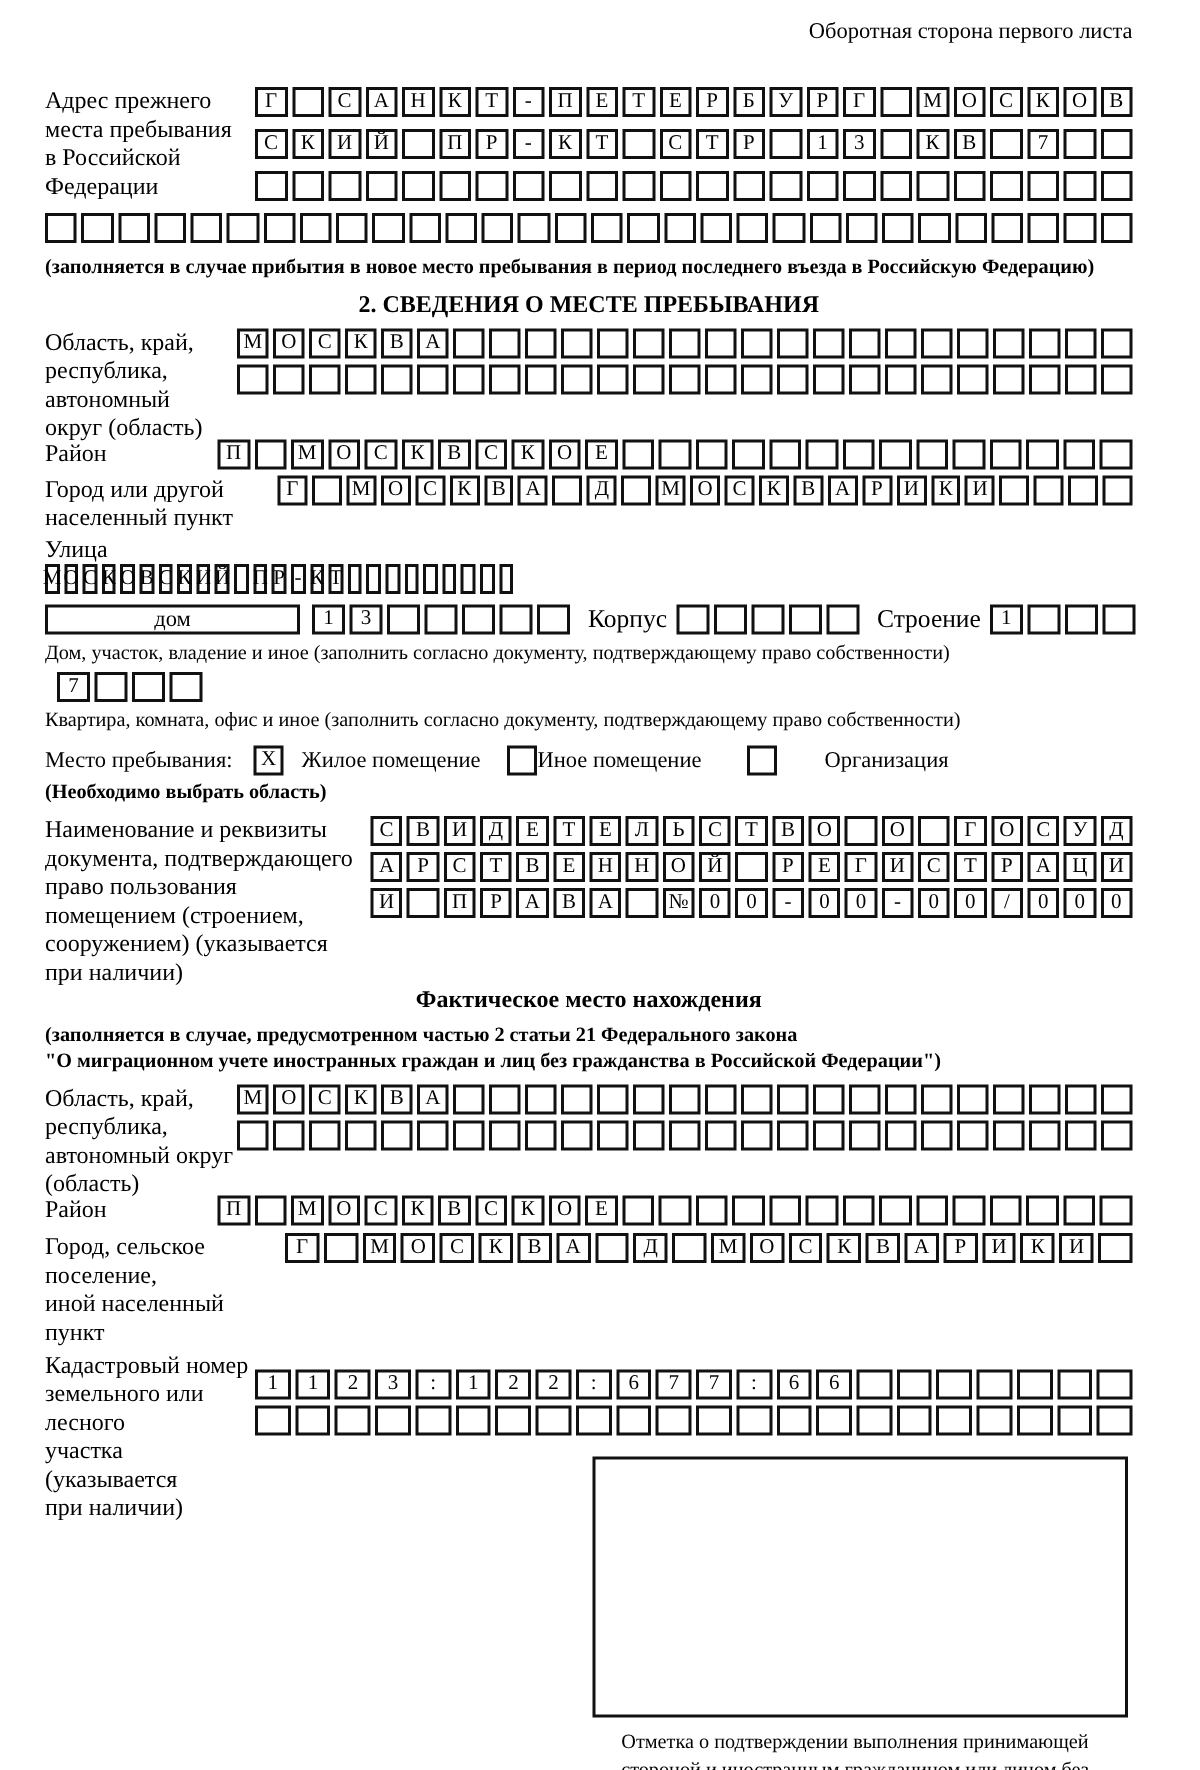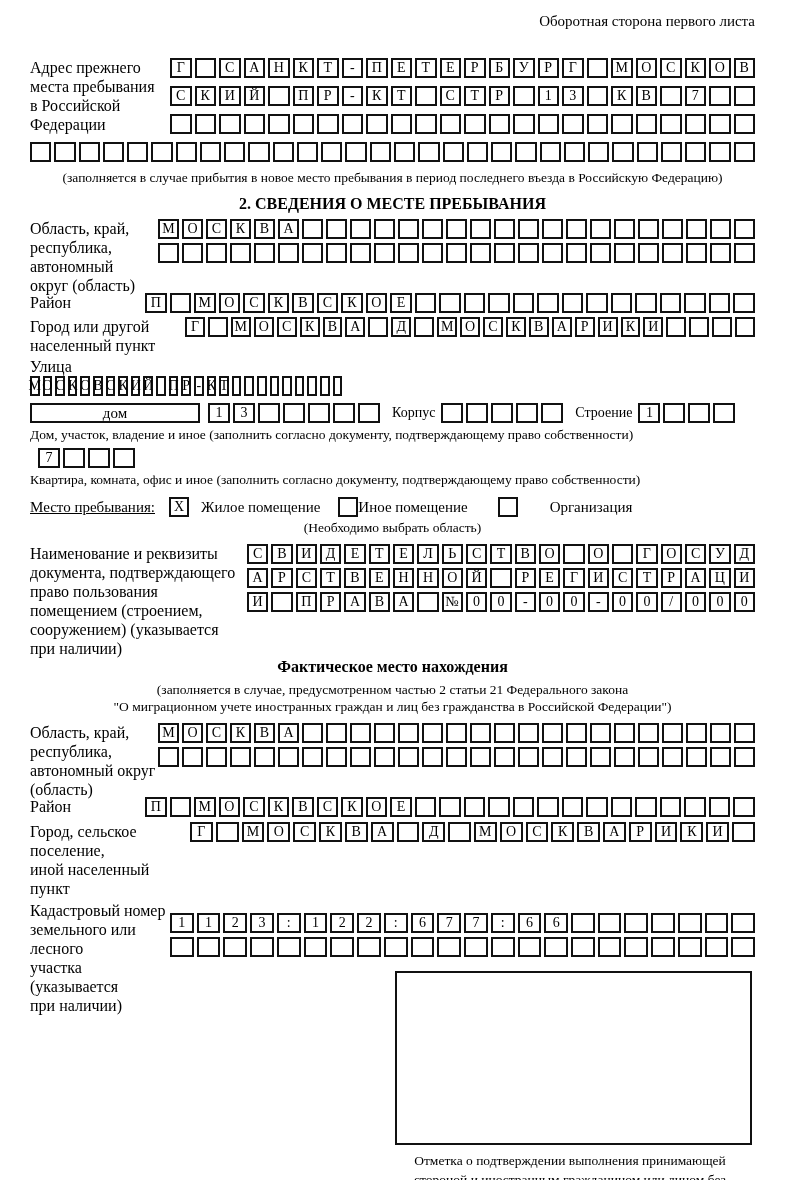--- a/index.html
+++ b/index.html
@@ -18,38 +18,38 @@
   .cellcol.g8{gap:8px;}
   .cells{display:flex;gap:3px;flex:1 1 auto;min-width:0;}
   .cell{flex:1 1 0;min-width:0;height:20px;box-sizing:border-box;border:2px solid #111;
         display:flex;align-items:center;justify-content:center;
         font-size:14px;line-height:1;}
   .cells.fixed{flex:0 0 auto;}
   .cells.fixed .cell{flex:0 0 22px;}
 
   .fullrow{margin-top:8px;}
   .note{font-size:13.5px;line-height:17px;}
-  .center{text-align:center;}
+  .center{font-weight:bold;}
   .title{font-size:16px;font-weight:bold;text-align:center;line-height:20px;}
 
   .mt2{margin-top:2px;flex-direction:column;}.mt3{margin-top:3px;}.mt4{margin-top:4px;}.mt5{margin-top:5px;}
   .mt7{margin-top:7px;}.mt8{margin-top:8px;}.mt9{margin-top:9px;}.mt14{margin-top:14px;}
   .mt28{margin-top:28px;}.mt30{margin-top:30px;}.mt45{margin-top:45px;}.mt6{margin-top:6px;}
 
   .wbox{box-sizing:border-box;border:2px solid #111;height:20px;display:flex;align-items:center;
         justify-content:center;font-size:15px;flex:0 0 auto;}
   .housebox{width:170px;} .aptbox{width:205px;}
-  .inl{font-size:14px;line-height:20px;flex:0 0 auto;}
+  .inl{font-size:17px;line-height:20px;flex:0 0 auto;}
   .houserow{display:flex;align-items:flex-start;}
   .g8l{margin-left:8px;} .g12l{margin-left:12px;} .g6l{margin-left:6px;}
 
   .stayrow{display:flex;align-items:center;font-size:15px;}
   .chk{box-sizing:border-box;width:20px;height:20px;border:2px solid #111;display:flex;
        align-items:center;justify-content:center;font-size:14px;flex:0 0 auto;}
-  .s-lbl{margin-right:14px;text-decoration:underline;} .chk1{} .o1{margin-left:12px;} .c2{margin-left:18px;}
+  .s-lbl{margin-right:14px;} .chk1{} .o1{margin-left:12px;} .c2{margin-left:18px;}
   .o2{} .c3{margin-left:30px;} .o3{margin-left:32px;}
 
   .cad-cells{padding-top:12px;}
   .stampbox{box-sizing:border-box;margin-left:365px;width:357px;height:174px;border:2px solid #111;}
   .stampnote{padding-left:355px;text-align:center;font-size:13.5px;line-height:19px;white-space:pre-line;}
 </style>
 </head>
 <body>
 
 <div class="page">

